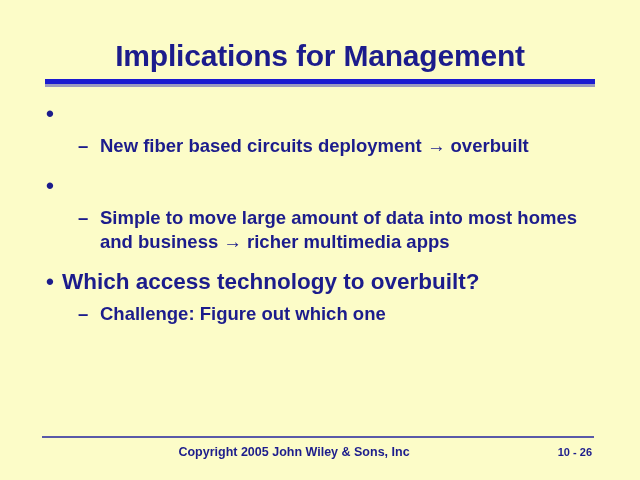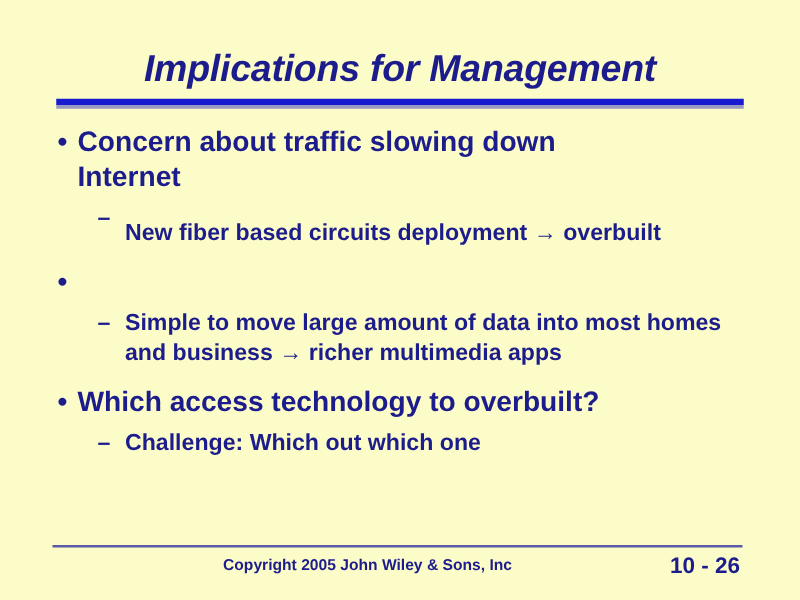--- a/index.html
+++ b/index.html
@@ -29,21 +29,20 @@
     width: 550px;
   }
   .slide-title {
     font-size: 30px;
     font-weight: bold;
     color: #1c1c8c;
     text-align: center;
     letter-spacing: -0.2px;
     line-height: 36px;
     white-space: nowrap;
-    font-style: italic;
   }
   .title-rule {
     margin-top: 5px;
     width: 550px;
     height: 5px;
     background: #1a1ad0;
   }
   .title-rule-shadow {
     width: 550px;
     height: 3px;
@@ -102,21 +101,21 @@
   }
 
   .group {
     margin-bottom: 12px;
   }
   .group.g1 { margin-bottom: 14px; }
   .group.g2 { margin-bottom: 14px; }
   .group.g3 { margin-bottom: 0; }
 
   .w-narrow { max-width: 440px; }
-  .w-mid { max-width: 460px; margin-top: 12px; }
+  .w-mid { max-width: 460px; }
   .w-wide { max-width: 510px; }
 
   
   .footer-rule {
     position: absolute;
     left: 42px;
     top: 436px;
     width: 552px;
     height: 1.5px;
     background: #5a5aa8;
@@ -136,21 +135,21 @@
     font-size: 12.5px;
     font-weight: bold;
     color: #1c1c8c;
     line-height: 20px;
     padding-right: 48px;
   }
   .pagenum {
     position: absolute;
     right: 2px;
     top: 0;
-    font-size: 18px;
+    font-size: 11px;
     font-weight: bold;
     color: #1c1c8c;
     line-height: 20px;
   }
 </style>
 </head>
 <body>
 
 <div class="slide">
 
@@ -158,21 +157,20 @@
     <div class="slide-title">Implications for Management</div>
     <div class="title-rule"></div>
     <div class="title-rule-shadow"></div>
   </div>
 
   <div class="body">
 
     <div class="group g1">
       <div class="lvl1">
         <span class="marker">•</span>
-        <span class="text w-narrow">Concern about traffic slowing down Internet</span>
       </div>
       <div class="lvl2">
         <span class="marker">–</span>
         <span class="text w-mid">New fiber based circuits deployment → overbuilt</span>
       </div>
     </div>
 
     <div class="group g2">
       <div class="lvl1">
         <span class="marker">•</span>
@@ -183,21 +181,21 @@
       </div>
     </div>
 
     <div class="group g3">
       <div class="lvl1">
         <span class="marker">•</span>
         <span class="text w-wide">Which access technology to overbuilt?</span>
       </div>
       <div class="lvl2">
         <span class="marker">–</span>
-        <span class="text w-wide">Challenge: Which out which one</span>
+        <span class="text w-wide">Challenge: Figure out which one</span>
       </div>
     </div>
 
   </div>
 
   <div class="footer-rule"></div>
   <div class="footer">
     <div class="copyright">Copyright 2005 John Wiley &amp; Sons, Inc</div>
     <div class="pagenum">10 - 26</div>
   </div>

